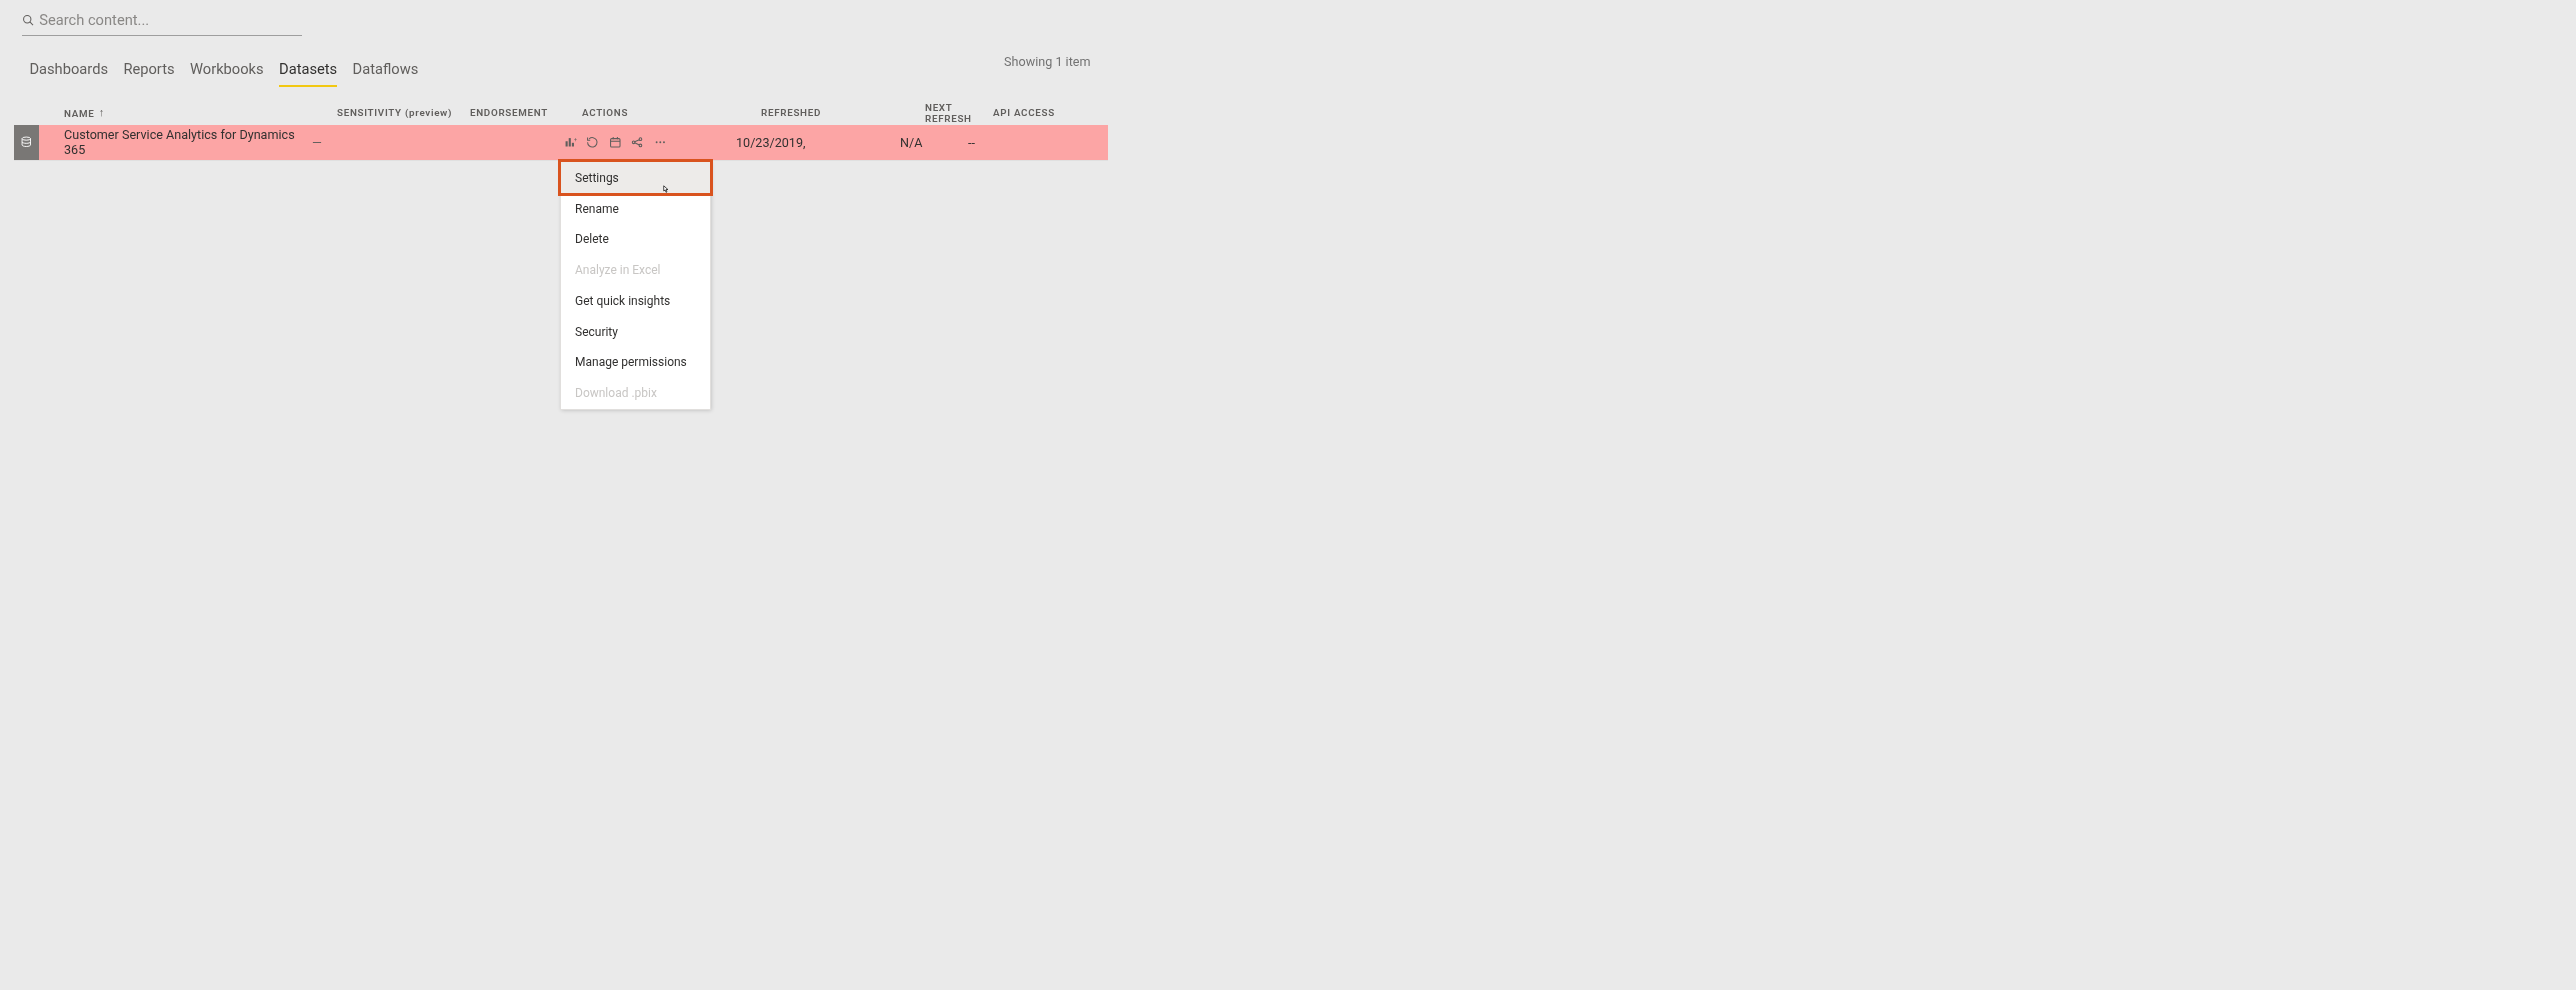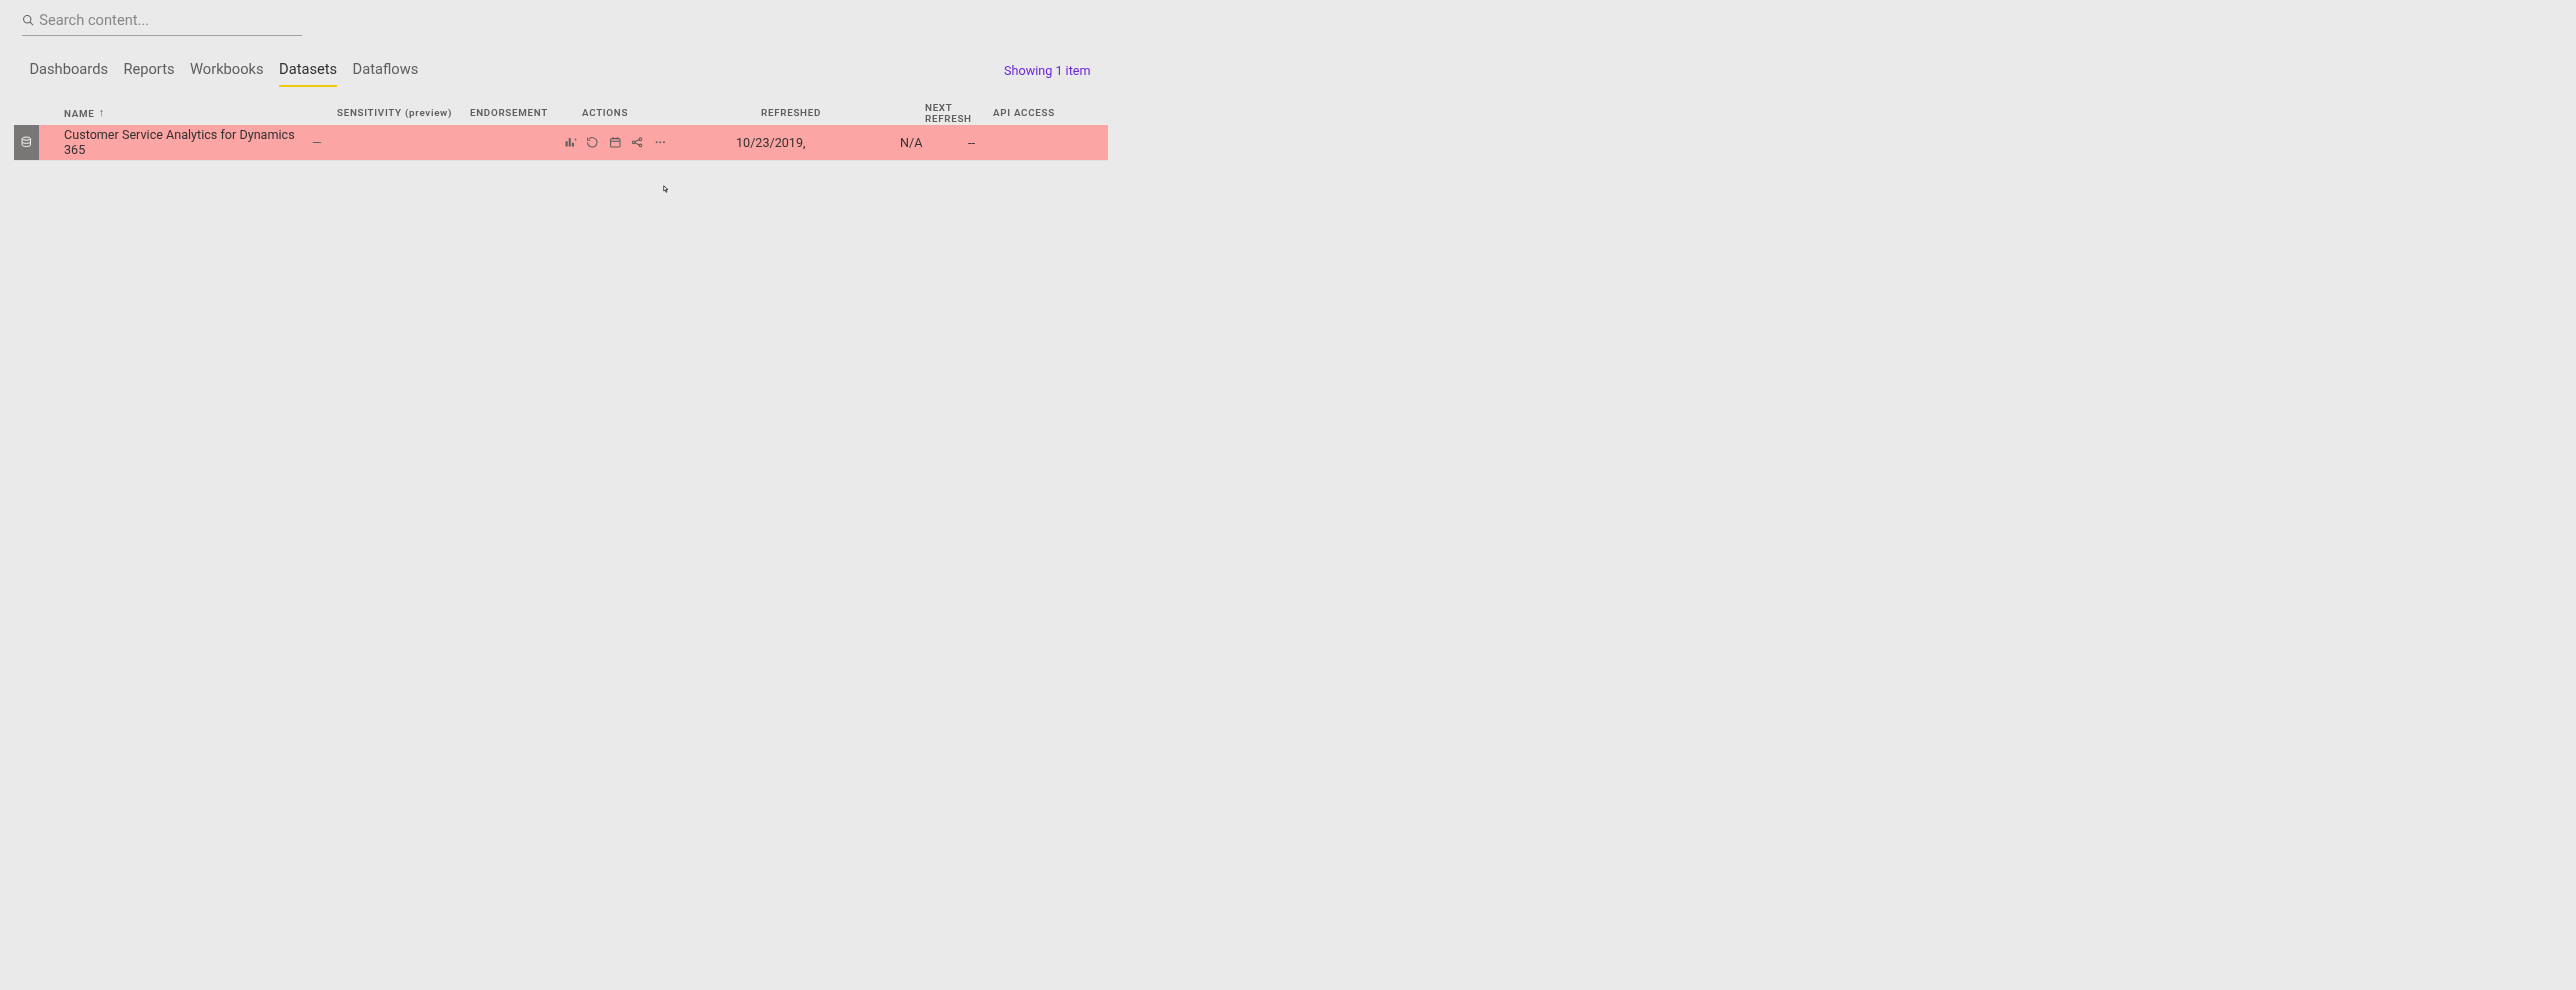--- a/index.html
+++ b/index.html
@@ -42,23 +42,23 @@
     width: 100%;
     font-family: inherit;
   }
   .search-wrap input::placeholder {
     color: #8a8886;
   }
   
   .item-count {
     position: absolute;
     right: 17.5px;
-    top: 55px;
+    top: 46px;
     font-size: 12.6px;
-    color: #6d28d9;
+    color: #737373;
   }
   
   .tabs {
     display: flex;
     gap: 15.4px;
     margin: 24px 0 0 15.4px;
     align-items: flex-end;
   }
   .tab {
     font-size: 14.7px;
@@ -232,19 +232,29 @@
             <circle cx="12" cy="12" r="1.8"></circle>
             <circle cx="19" cy="12" r="1.8"></circle>
           </svg>
       </div>
     </div>
     <div class="col col-refr">10/23/2019,</div>
     <div class="col col-next">N/A</div>
     <div class="col col-api">--</div>
   </div>
 
+  <div class="menu">
+    <div class="menu-item highlight">Settings</div>
+    <div class="menu-item">Rename</div>
+    <div class="menu-item">Delete</div>
+    <div class="menu-item disabled">Analyze in Excel</div>
+    <div class="menu-item">Get quick insights</div>
+    <div class="menu-item">Security</div>
+    <div class="menu-item">Manage permissions</div>
+    <div class="menu-item disabled">Download .pbix</div>
+  </div>
 
   <svg class="cursor" viewBox="0 0 24 24" fill="none" stroke="currentColor" stroke-width="1.5">
     <path d="M8 3v11l3-2 2 5 2-1-2-5h4L8 3z" fill="#fff"></path>
   </svg>
 
 </div>
 
 
 </body></html>

